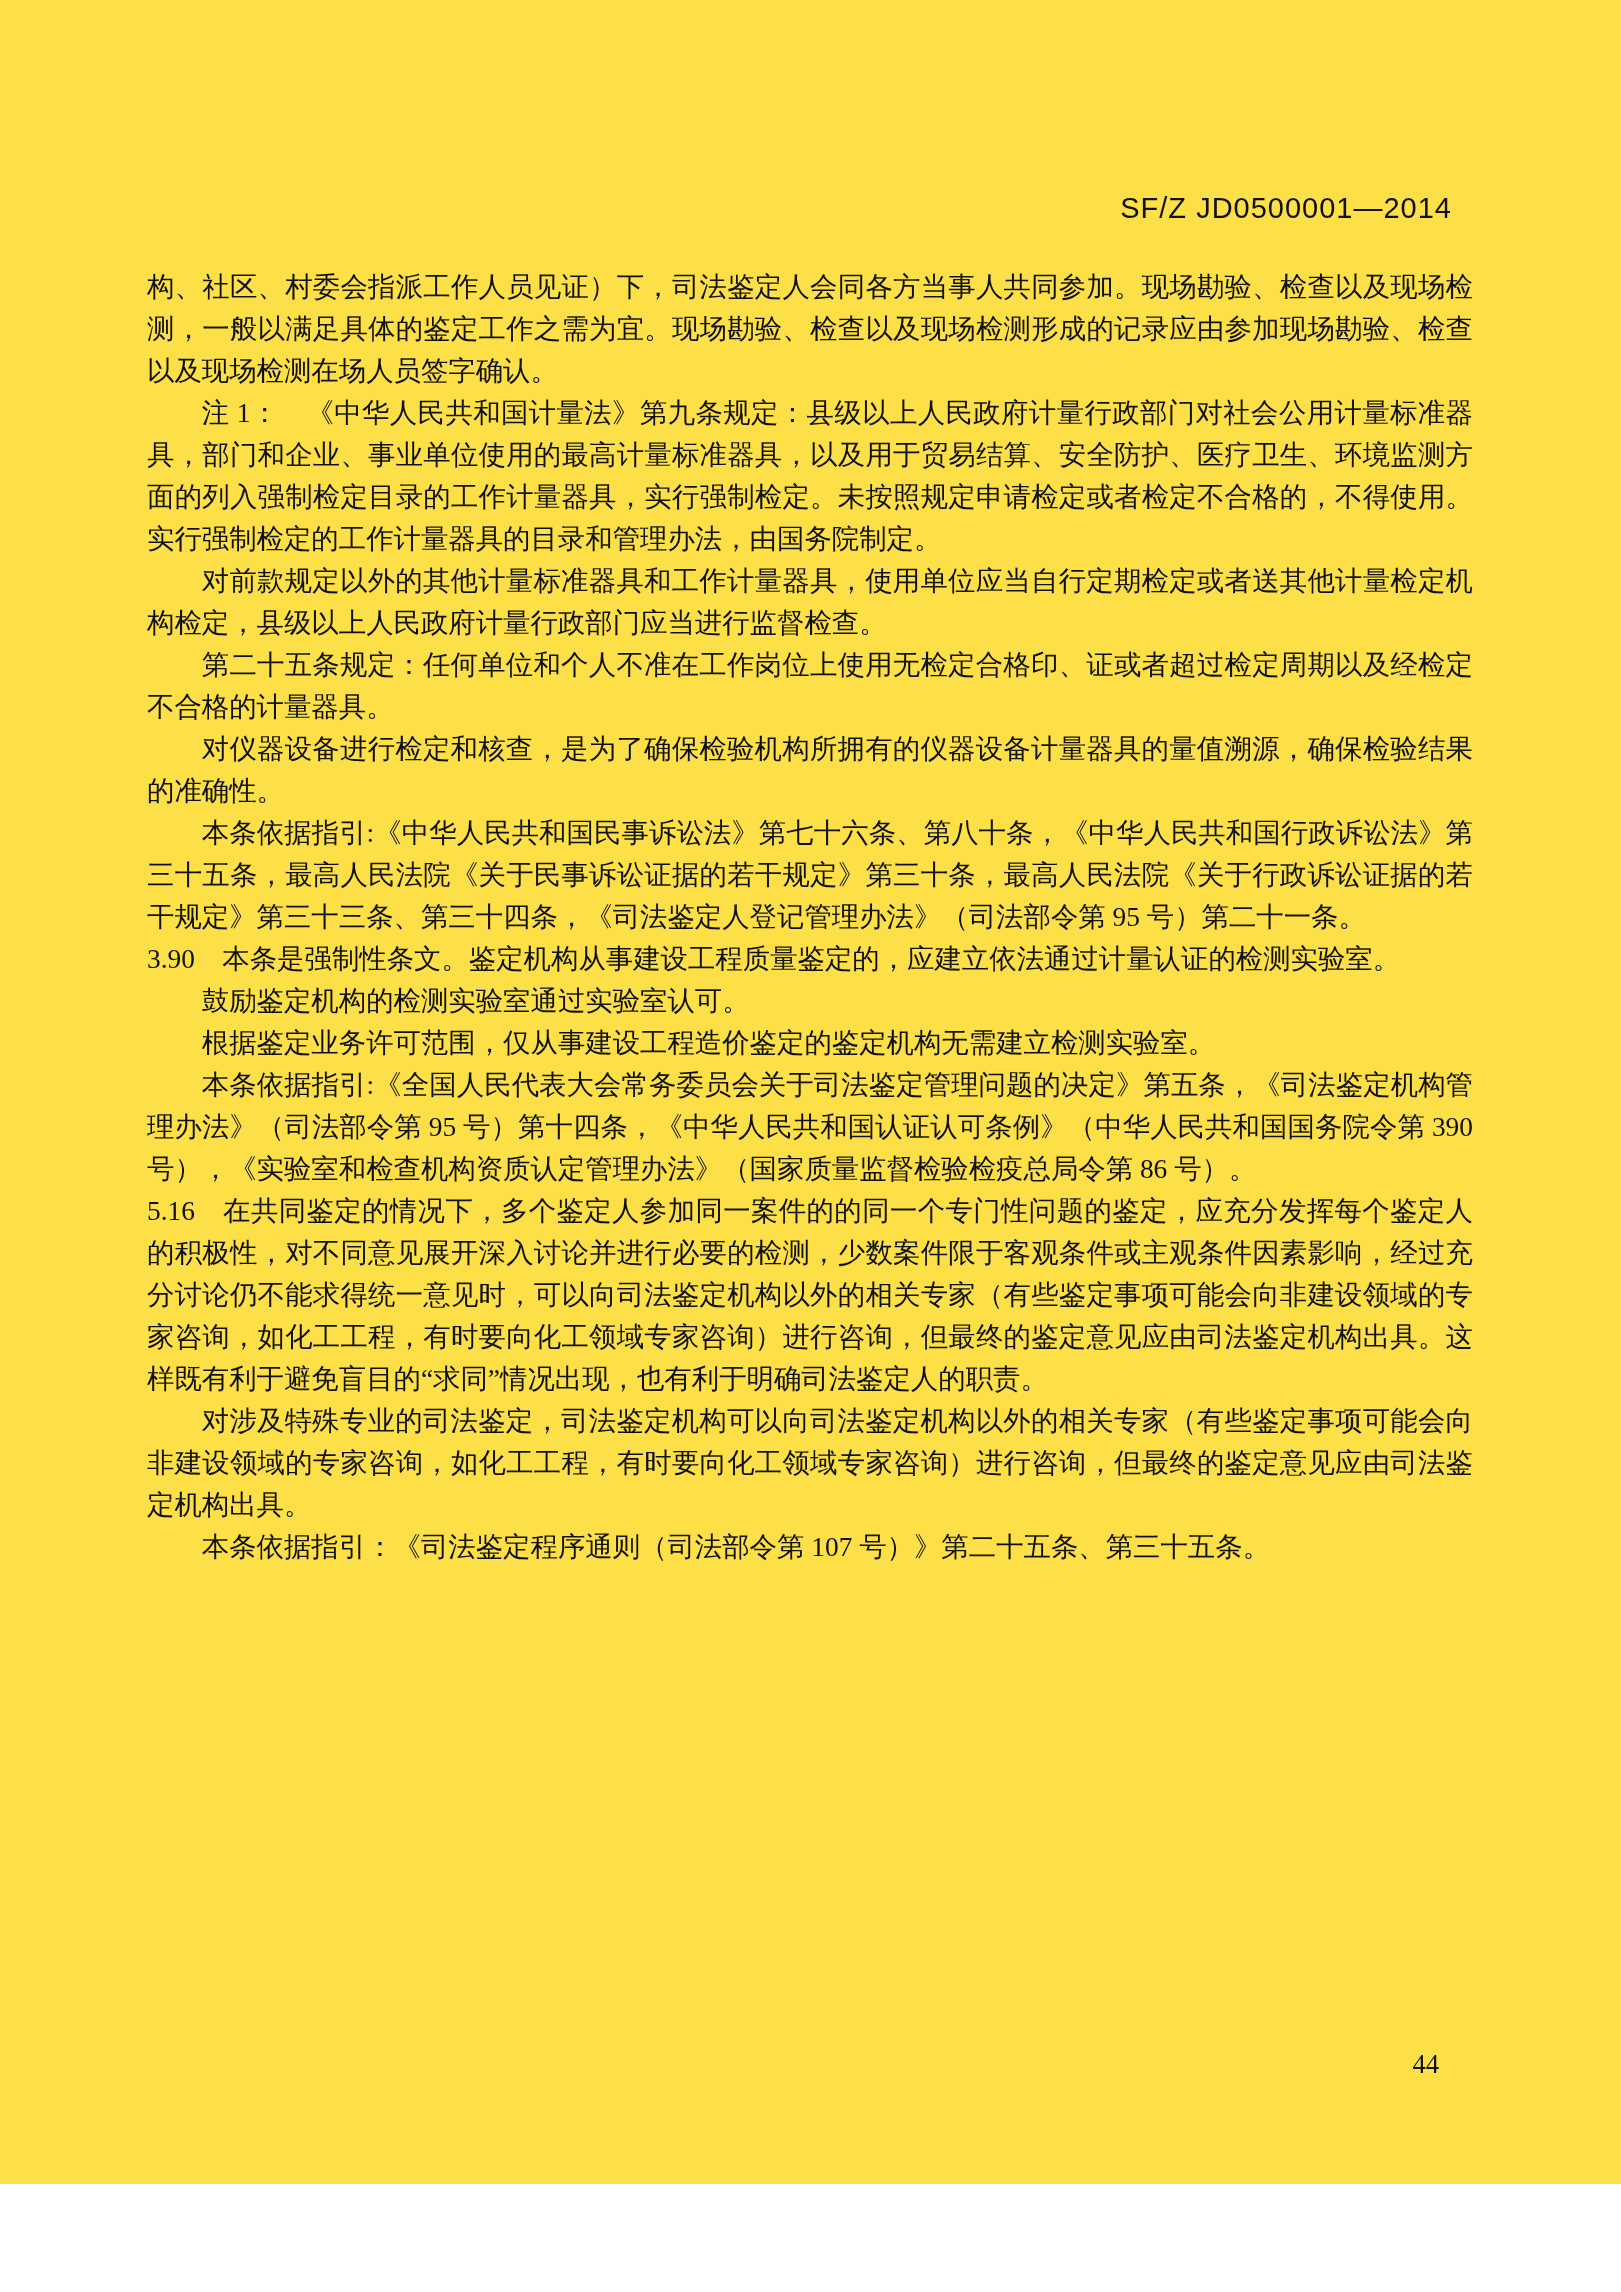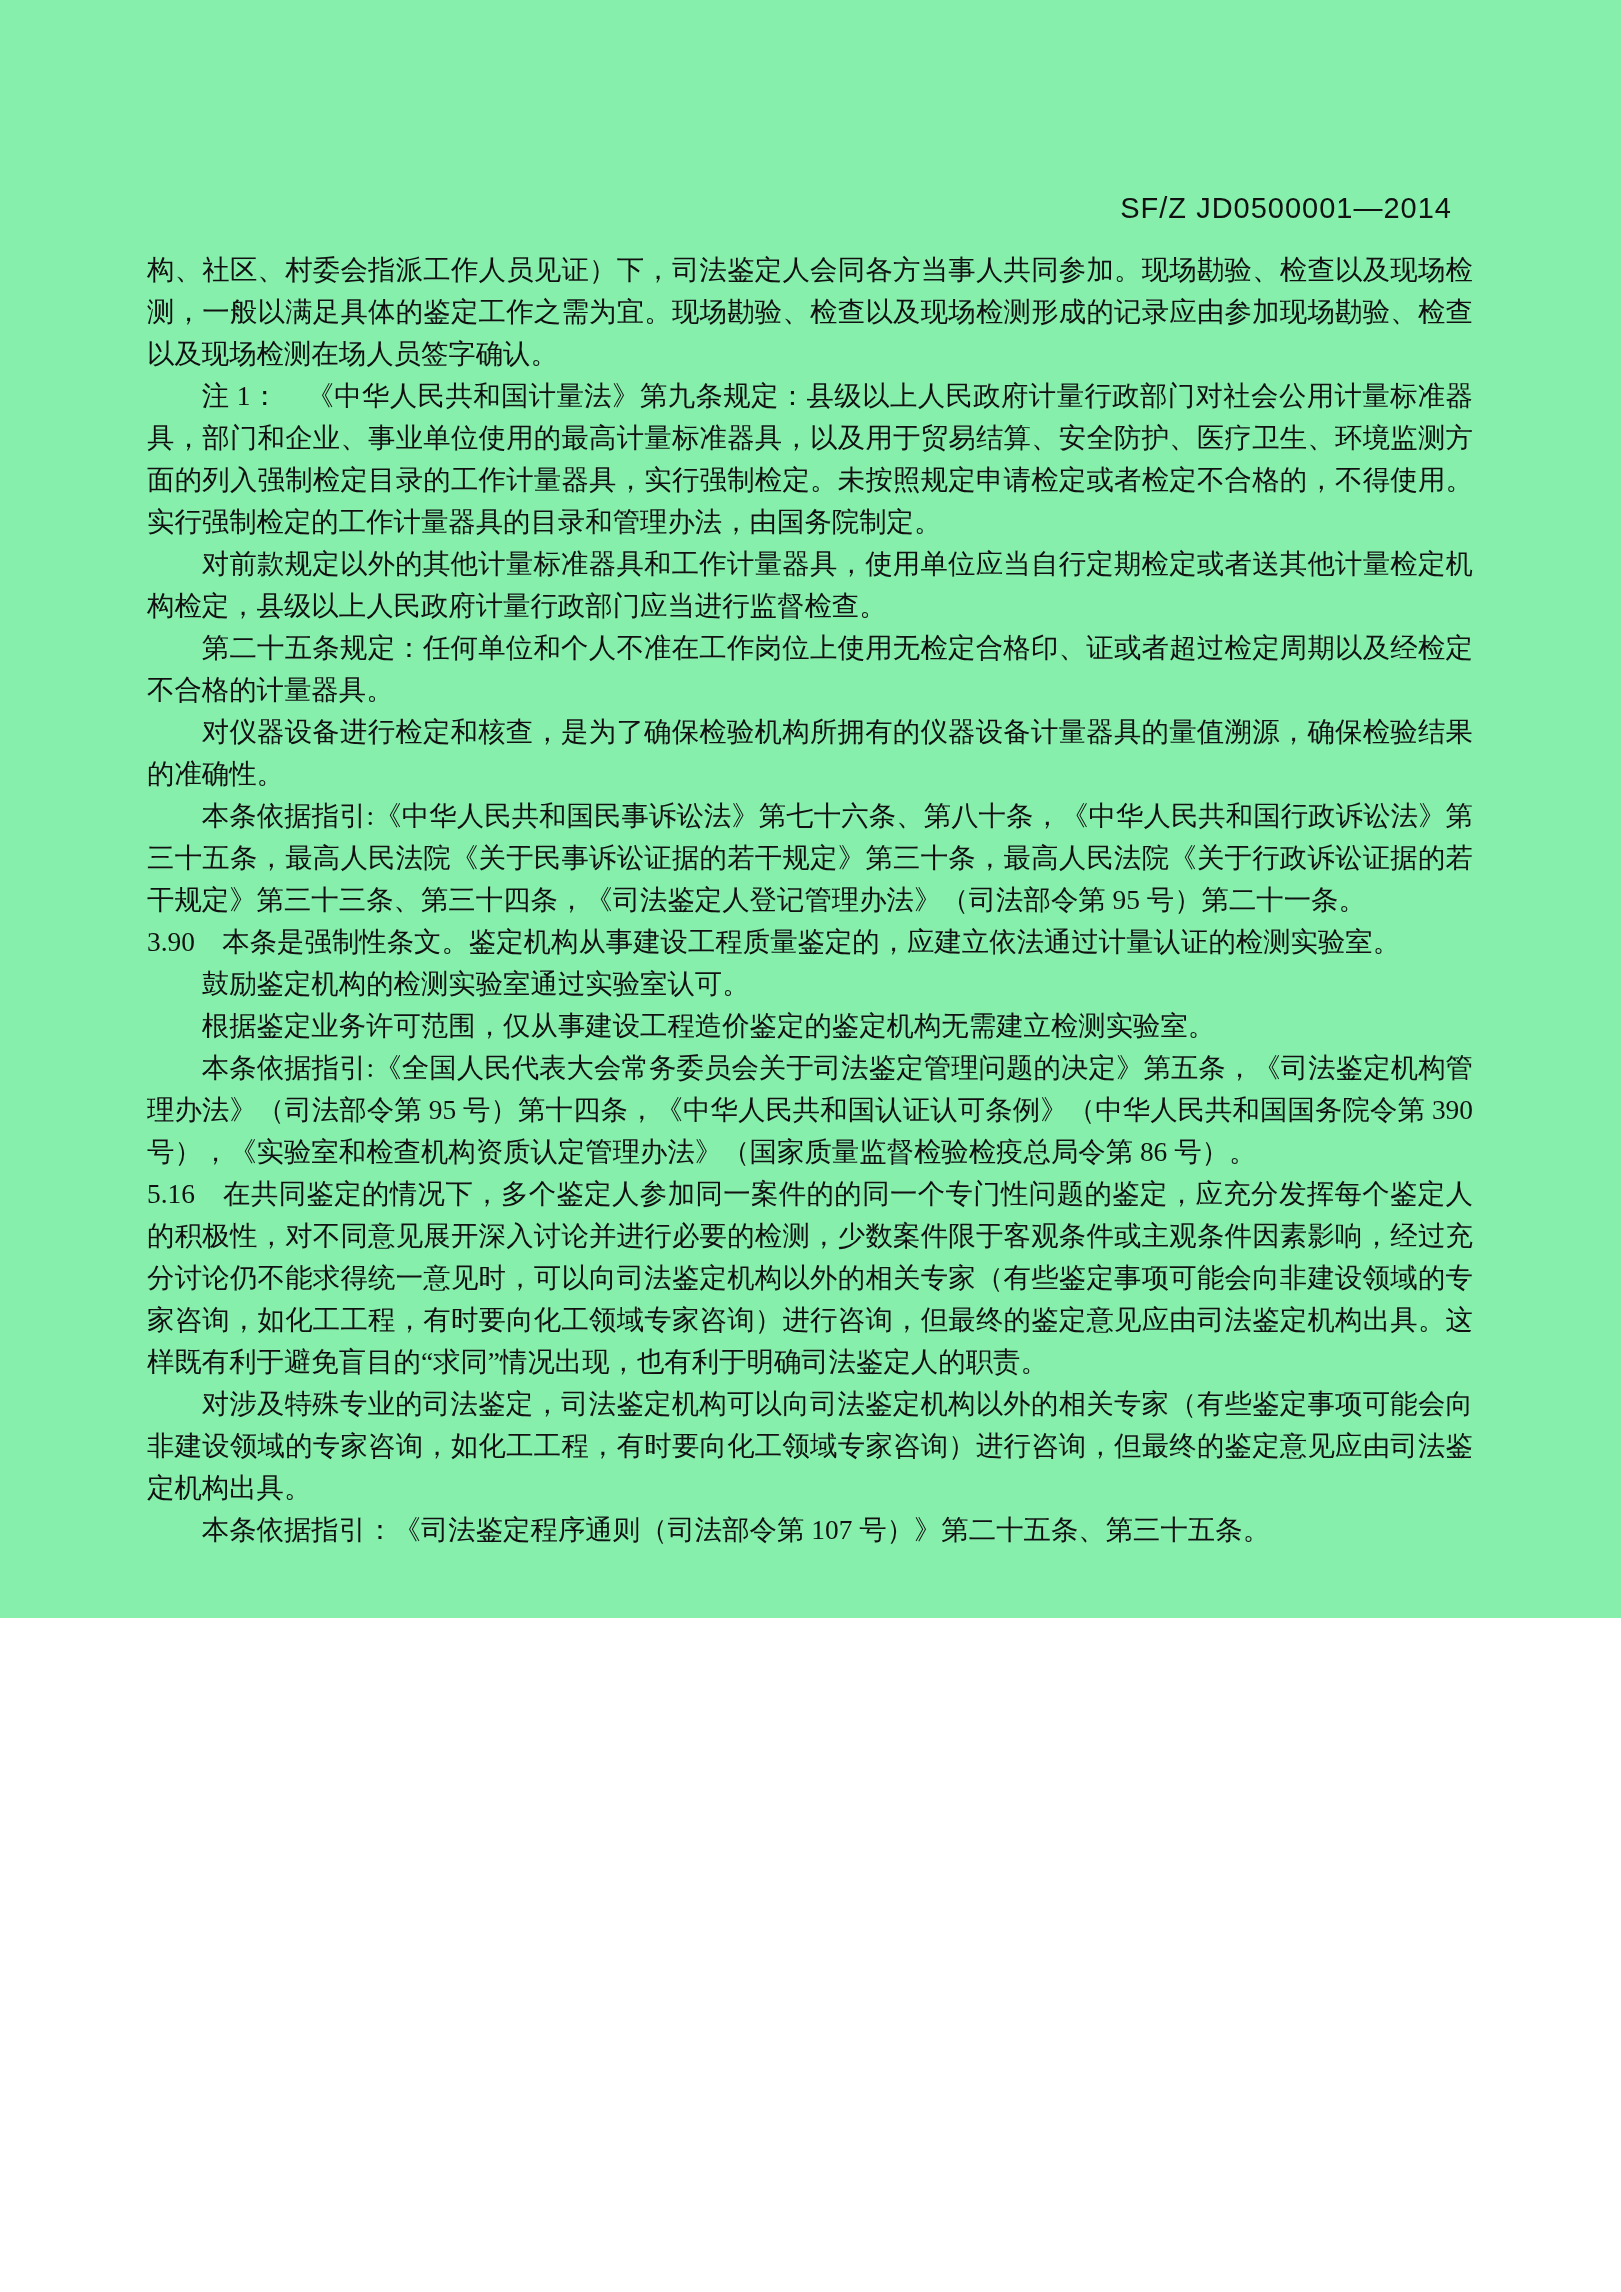--- a/index.html
+++ b/index.html
@@ -3,40 +3,40 @@
 <meta charset="utf-8">
 <style>
   html, body {
     margin: 0;
     padding: 0;
     background: #ffffff;
   }
   .page {
     position: relative;
     width: 1621px;
-    height: 1618px;
-    background: #86efac;
+    height: 2184px;
+    background: #fde047;
     color: #111111;
     font-family: "Liberation Serif", "DejaVu Serif", serif;
     overflow: hidden;
   }
   .header-code {
     position: absolute;
     top: 192px;
     right: 169px;
     font-size: 29px;
     letter-spacing: 1px;
     font-family: "Liberation Sans", "DejaVu Sans", sans-serif;
     color: #111111;
     white-space: nowrap;
   }
   .doc-body {
     position: absolute;
     left: 147px;
-    top: 249px;
+    top: 266px;
     width: 1326px;
     font-size: 27.4px;
     line-height: 42px;
     text-align: justify;
   }
   .para {
     margin: 0;
     padding: 0;
   }
   .para.indent {

